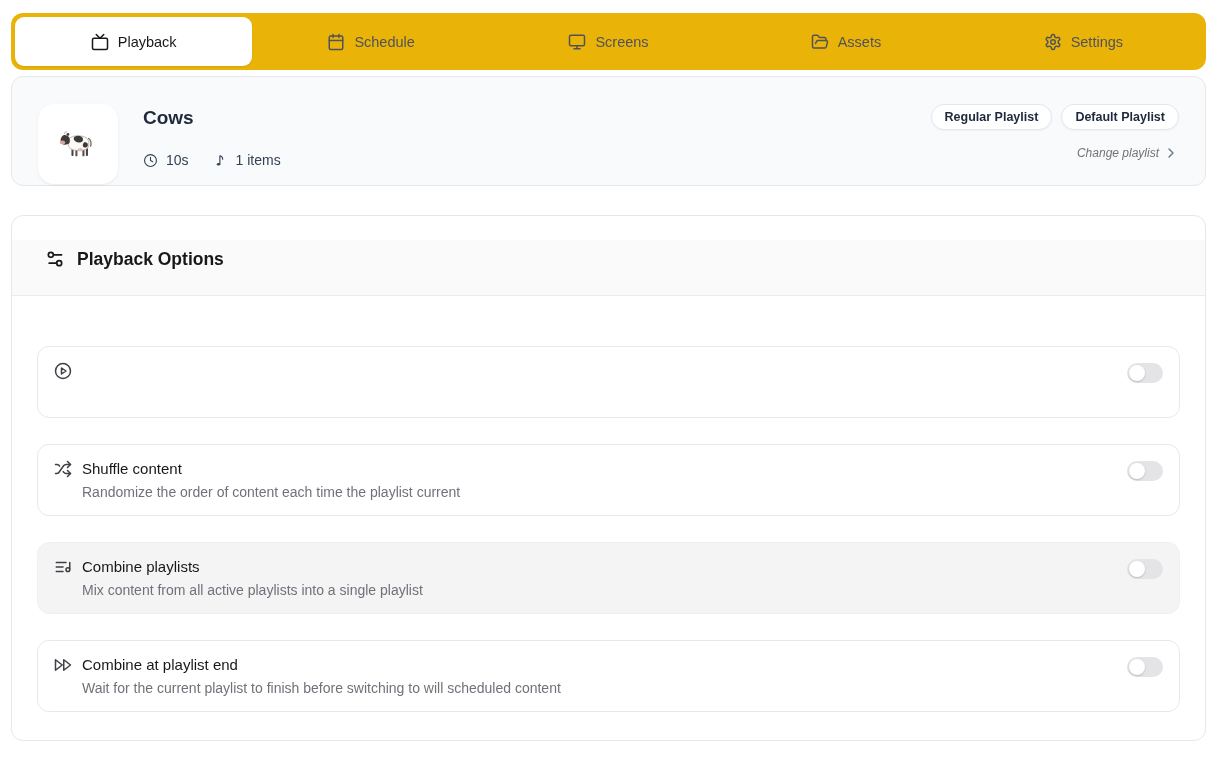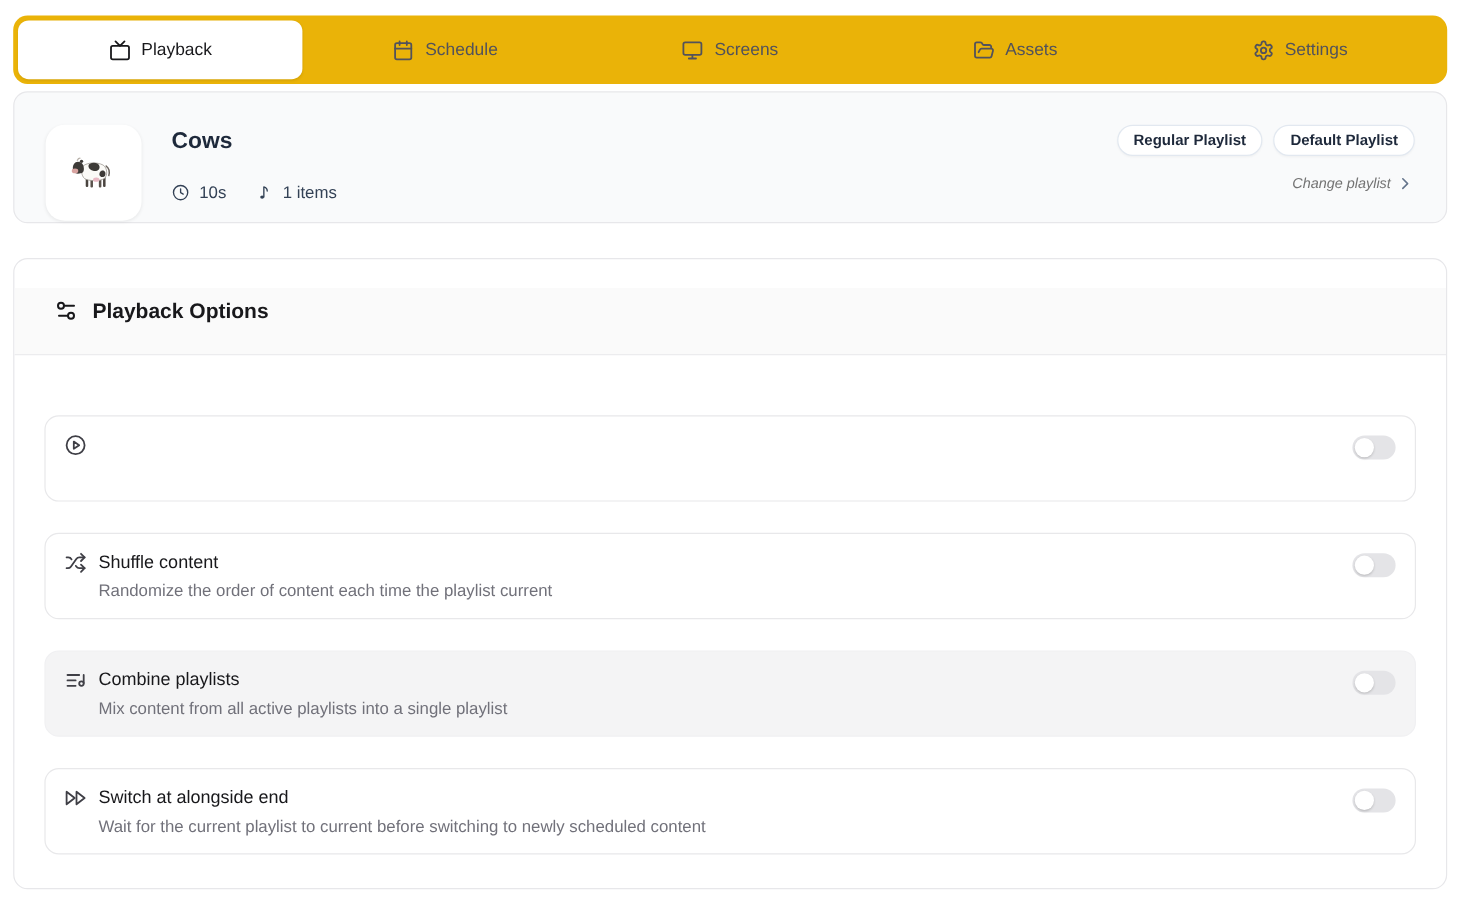--- a/index.html
+++ b/index.html
@@ -225,22 +225,22 @@
           <div class="knob"></div>
         </div>
     </div>
 
     <div class="orow">
       <svg class="orow-ic" viewBox="0 0 24 24">
         <path d="M13 19l9-7-9-7v14Z"></path>
           <path d="M2 19l9-7-9-7v14Z"></path>
       </svg>
       <div>
-        <div class="orow-title">Switch at alongside end</div>
-        <div class="orow-desc">Wait for the current playlist to current before switching to newly scheduled content</div>
+        <div class="orow-title">Combine at playlist end</div>
+        <div class="orow-desc">Wait for the current playlist to finish before switching to will scheduled content</div>
       </div>
       <div class="toggle">
           <div class="knob"></div>
         </div>
     </div>
 
   </div>
 </div>
 
 </body></html>

